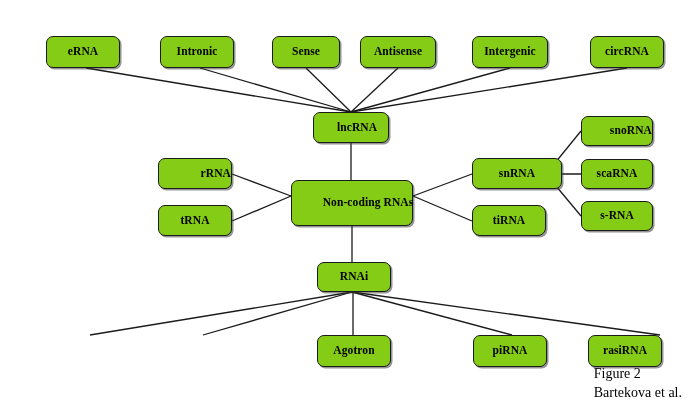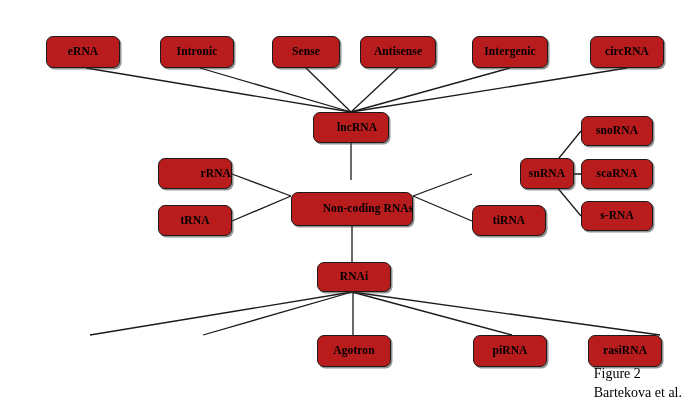--- a/index.html
+++ b/index.html
@@ -34,21 +34,21 @@
     height: 417px;
   }
   .node {
     position: absolute;
     box-sizing: border-box;
     display: flex;
     align-items: center;
     justify-content: center;
     border: 1.6px solid #1b1b1b;
     border-radius: 7px;
-    background: #b91c1c;
+    background: #84cc16;
     color: #000000;
     font-weight: bold;
     font-size: 11.5px;
     line-height: 1;
     letter-spacing: 0.1px;
     text-align: center;
     box-shadow: 1.5px 1.5px 0 0 rgba(60,60,60,0.55);
     white-space: nowrap;
   }
   .node.root-node {
@@ -111,42 +111,42 @@
       </div>
       <div class="node" style="left: 472px; top: 36px; width: 76px; height: 32px;">
         <span>Intergenic</span>
       </div>
       <div class="node" style="left: 590px; top: 36px; width: 74px; height: 32px;">
         <span>circRNA</span>
       </div>
       <div class="node" style="left: 313px; top: 112px; width: 76px; height: 31px; padding-left: 12px;">
         <span>lncRNA</span>
       </div>
-      <div class="node" style="left: 581px; top: 116px; width: 72px; height: 30px;">
+      <div class="node" style="left: 581px; top: 116px; width: 72px; height: 30px; justify-content: flex-end;">
         <span>snoRNA</span>
       </div>
       <div class="node" style="left: 581px; top: 159px; width: 72px; height: 30px;">
         <span>scaRNA</span>
       </div>
       <div class="node" style="left: 581px; top: 201px; width: 72px; height: 30px;">
         <span>s-RNA</span>
       </div>
       <div class="node" style="left: 158px; top: 158px; width: 74px; height: 31px; justify-content: flex-end;">
         <span>rRNA</span>
       </div>
       <div class="node" style="left: 158px; top: 205px; width: 74px; height: 31px;">
         <span>tRNA</span>
       </div>
-      <div class="node" style="left: 472px; top: 158px; width: 54px; height: 31px; margin-left: 48px;">
+      <div class="node" style="left: 472px; top: 158px; width: 90px; height: 31px;">
         <span>snRNA</span>
       </div>
       <div class="node" style="left: 472px; top: 205px; width: 74px; height: 31px; border-radius: 8px;">
         <span>tiRNA</span>
       </div>
-      <div class="node root-node" style="left: 291px; top: 192px; width: 122px; height: 34px; padding-left: 32px;">
+      <div class="node root-node" style="left: 291px; top: 180px; width: 122px; height: 46px; padding-left: 32px;">
         <span>Non-coding RNAs</span>
       </div>
       <div class="node" style="left: 317px; top: 262px; width: 74px; height: 30px;">
         <span>RNAi</span>
       </div>
       <div class="node" style="left: 317px; top: 335px; width: 74px; height: 32px;">
         <span>Agotron</span>
       </div>
       <div class="node" style="left: 473px; top: 335px; width: 74px; height: 32px;">
         <span>piRNA</span>

